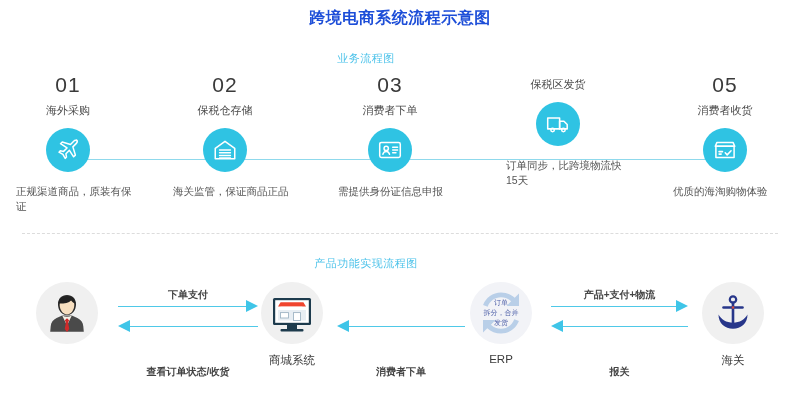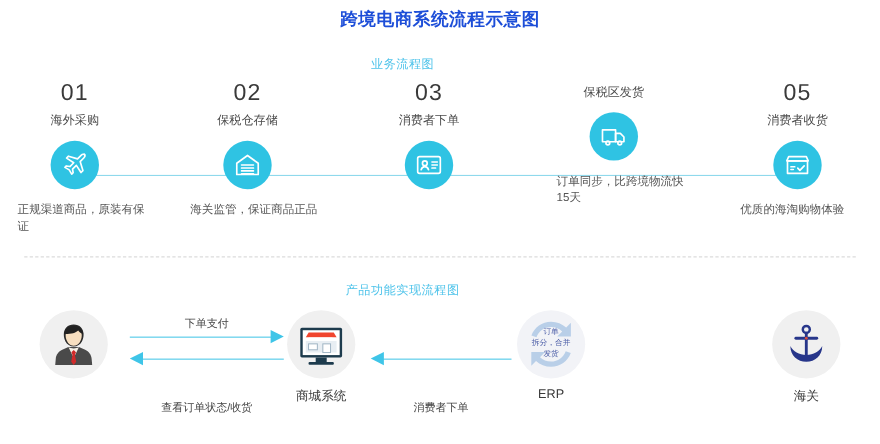--- a/index.html
+++ b/index.html
@@ -160,20 +160,21 @@
   .arrow-pair {
     position: absolute;
     top: 8px;
     height: 58px;
   }
   .arrow-row {
     position: absolute;
     left: 0;
     width: 100%;
     height: 24px;
+    font-weight: bold;
   }
   .arrow-row.top { top: 0; }
   .arrow-row.bottom { top: 28px; }
   .arrow-label {
     position: absolute;
     left: 0;
     width: 100%;
     text-align: center;
     font-size: 10px;
     color: #444444;
@@ -248,20 +249,21 @@
     <div class="circle">
       <span>
         <svg width="26" height="26" viewBox="0 0 24 24" fill="none" stroke="#ffffff" stroke-width="1.4" stroke-linejoin="round" stroke-linecap="round">
           <rect x="2.5" y="5" width="19" height="14" rx="1.6"></rect>
           <circle cx="8.5" cy="10.5" r="2"></circle>
           <path d="M5.4 16c.5-1.7 1.7-2.6 3.1-2.6s2.6.9 3.1 2.6"></path>
           <path d="M14.5 9.5h4.5M14.5 12h4.5M14.5 14.5h3"></path>
         </svg>
       </span>
     </div>
+    <div class="desc">需提供身份证信息申报</div>
   </div>
 
   <div class="step" style="left:478px;">
     <div class="name">保税区发货</div>
     <div class="circle">
       <span>
         <svg width="26" height="26" viewBox="0 0 24 24" fill="none" stroke="#ffffff" stroke-width="1.4" stroke-linejoin="round" stroke-linecap="round">
           <path d="M2.5 6.5h11v10h-11z"></path>
           <path d="M13.5 9.5h4l3 3v4h-7z"></path>
           <circle cx="7" cy="17.5" r="1.6"></circle>
@@ -357,20 +359,32 @@
       </svg>
       <div class="erp-text">
         <span>订单</span>
         <span>拆分，合并</span>
         <span>发货</span>
       </div>
     </div>
     <div class="caption">ERP</div>
   </div>
 
+  <div class="arrow-pair" style="left:551px; width:137px;">
+    <div class="arrow-row top">
+      <div class="arrow-label">产品+支付+物流</div>
+      <div class="arrow-shaft"></div>
+      <div class="arrow-head"></div>
+    </div>
+    <div class="arrow-row bottom">
+      <div class="arrow-shaft"></div>
+      <div class="arrow-head"></div>
+      <div class="arrow-label">报关</div>
+    </div>
+  </div>
 
   <div class="node" style="left:678px;">
     <div class="avatar">
       <svg width="58" height="58" viewBox="0 0 58 58">
         <circle cx="29" cy="29" r="29" fill="#f0f0f0"></circle>
         <circle cx="29" cy="15.5" r="3.2" fill="none" stroke="#27368a" stroke-width="2.2"></circle>
         <path d="M29 18.8v23" stroke="#27368a" stroke-width="2.6" stroke-linecap="round"></path>
         <path d="M19.5 23.5h19" stroke="#27368a" stroke-width="2.6" stroke-linecap="round"></path>
         <circle cx="29" cy="23.5" r="1.3" fill="#d94c3d"></circle>
         <path d="M14.5 30.5c0 8.9 6.5 14.3 14.5 14.3s14.5-5.4 14.5-14.3c-2.6 4.9-7.9 8.2-14.5 8.2s-11.9-3.3-14.5-8.2z" fill="#27368a"></path>

